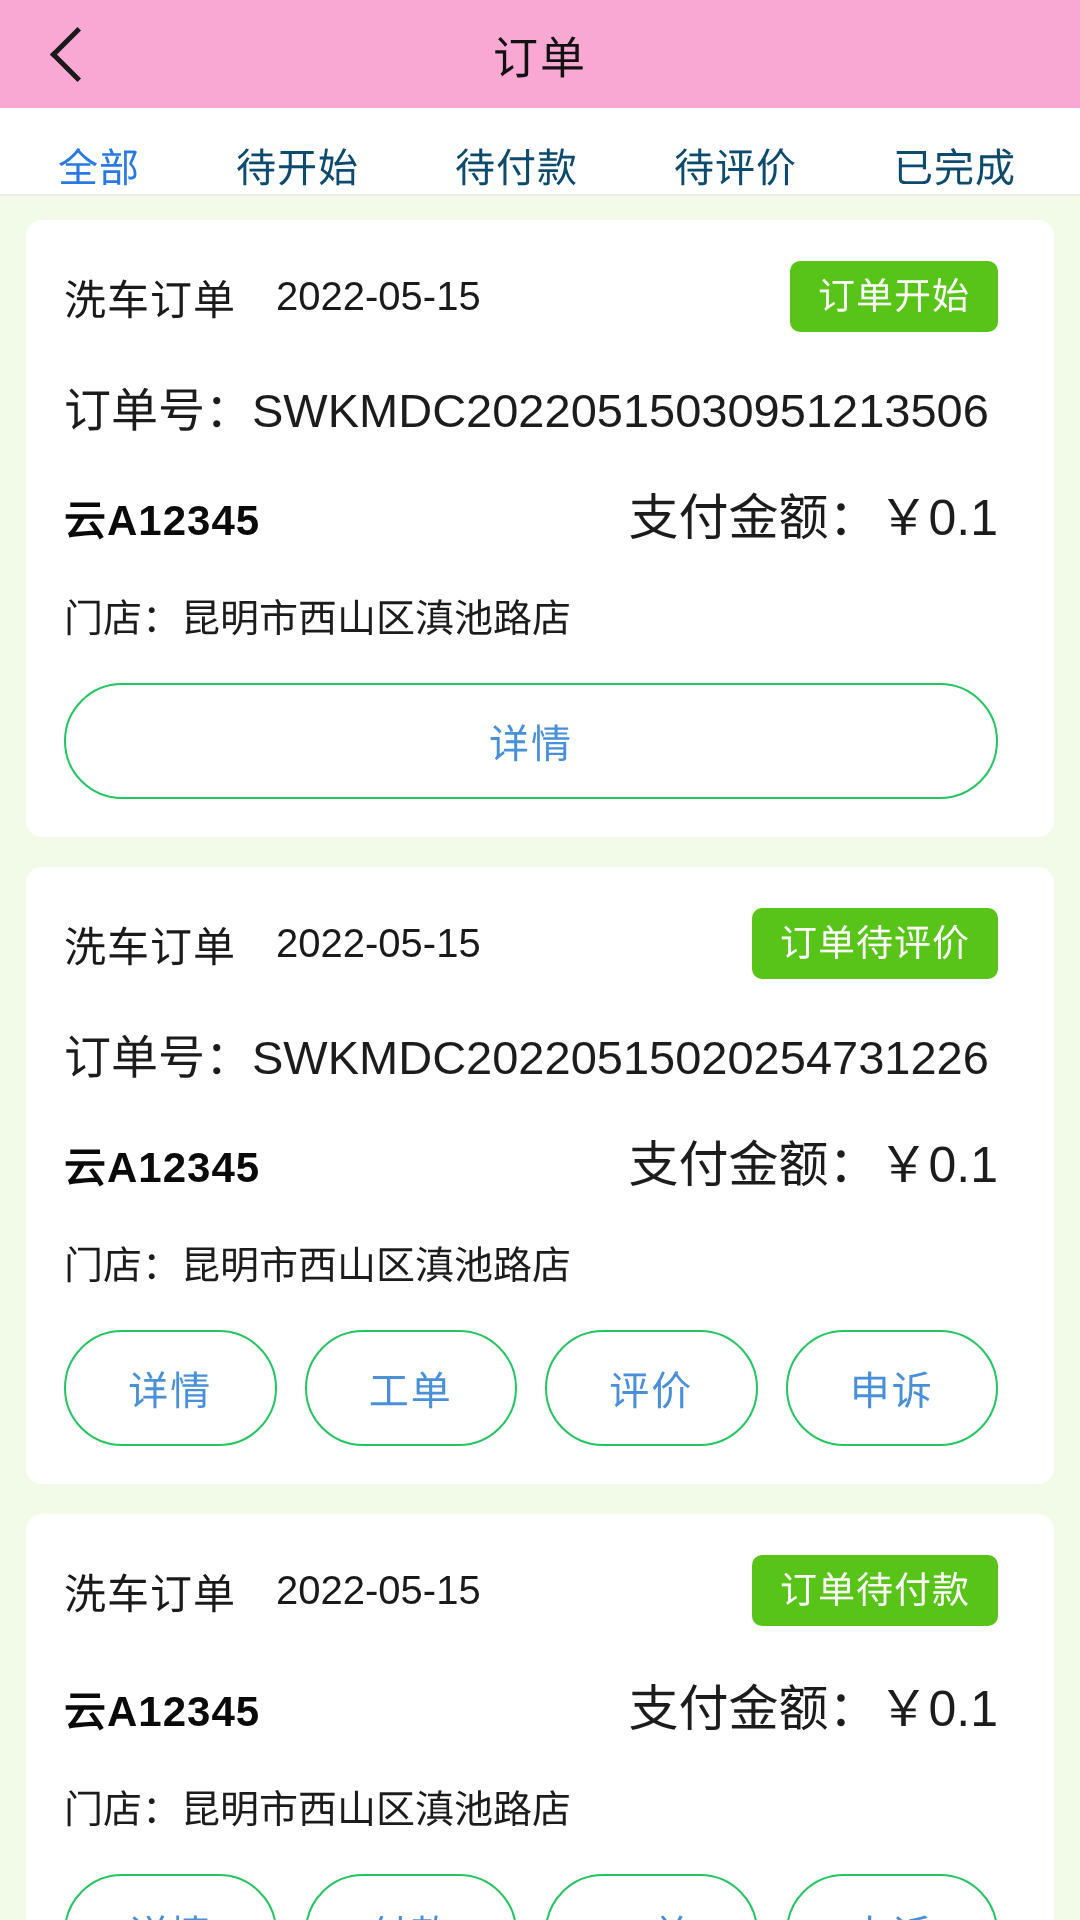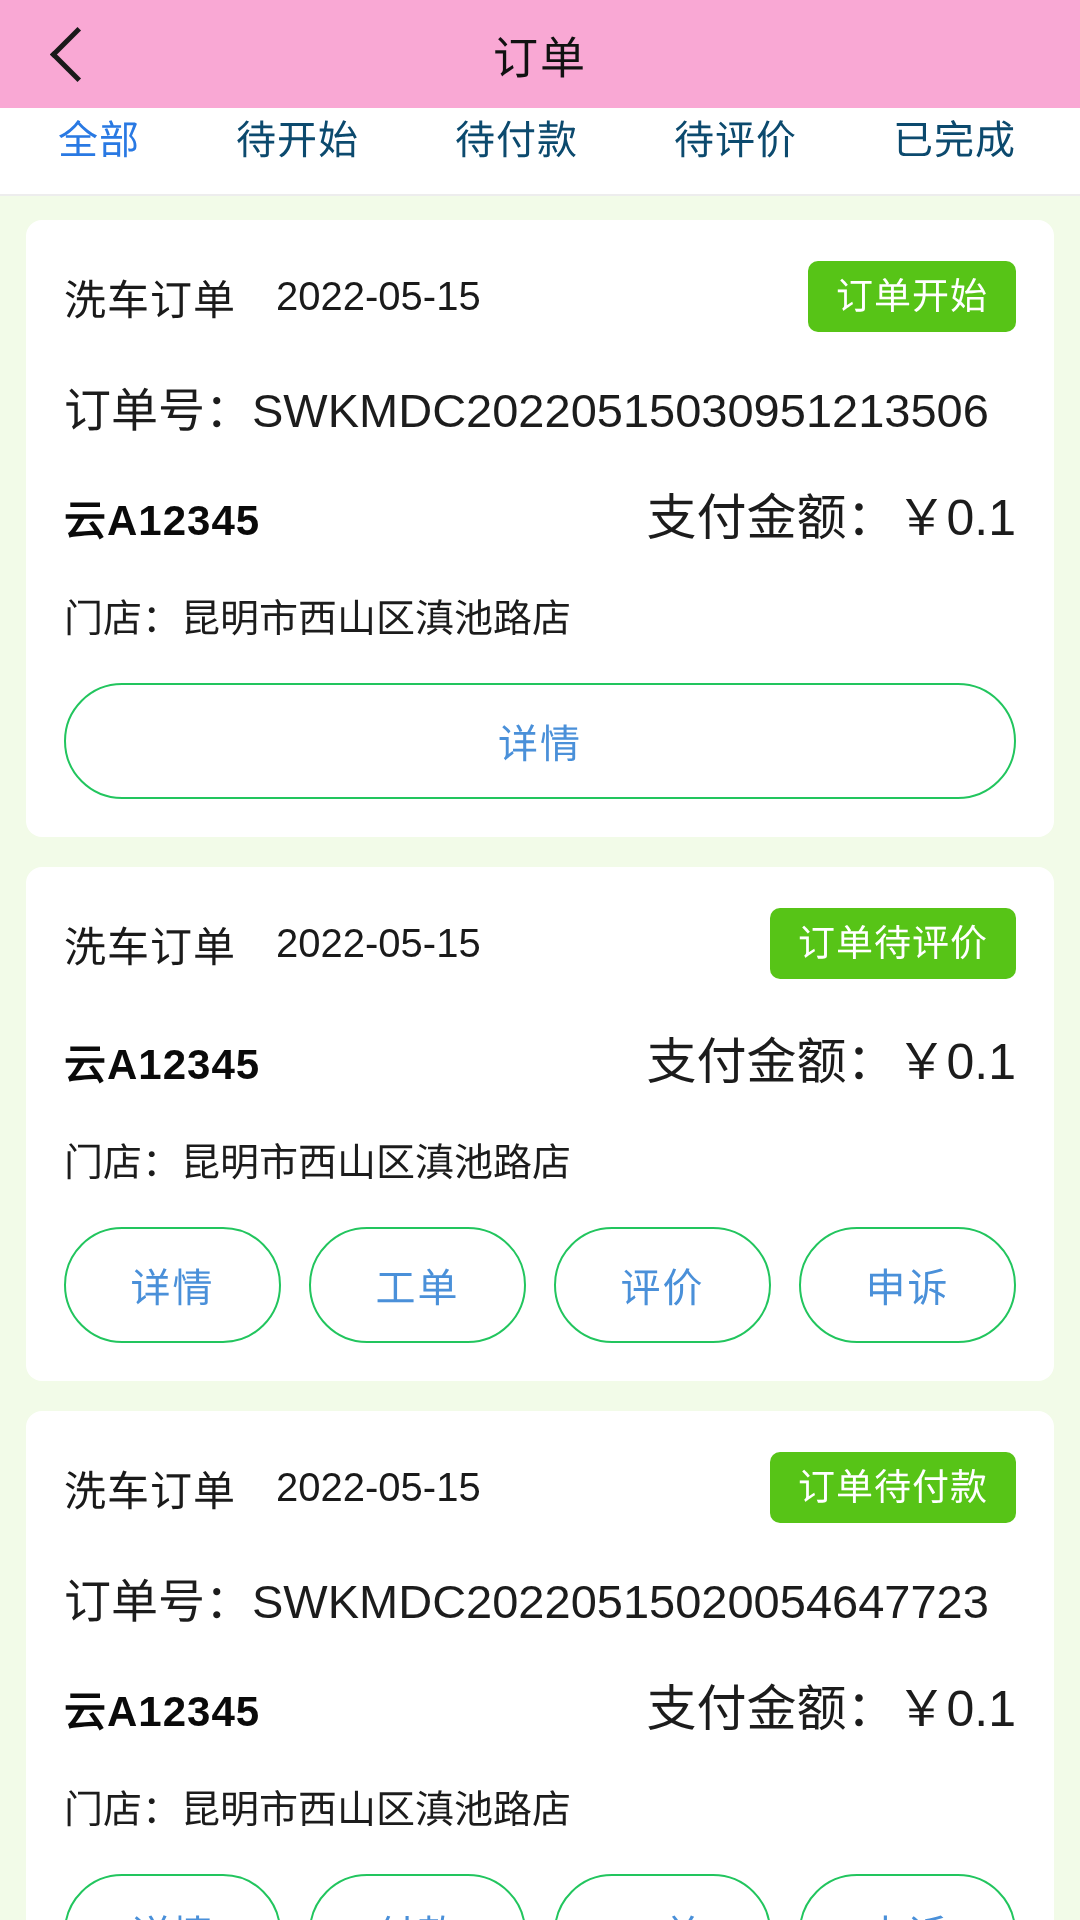--- a/index.html
+++ b/index.html
@@ -50,21 +50,21 @@
     color: #111111;
     letter-spacing: 2px;
     font-weight: 400;
   }
 
   
   .tabs {
     height: 88px;
     background: #ffffff;
     display: flex;
-    align-items: flex-start;
+    align-items: flex-end;
     justify-content: space-around;
     padding: 0 16px 0 10px;
     box-sizing: border-box;
     border-bottom: 2px solid #ededed;
   }
   .tab {
     font-size: 40px;
     color: #0c4a6e;
     letter-spacing: 1px;
     cursor: pointer;
@@ -76,21 +76,21 @@
   }
 
   
   .order-list {
     padding: 24px 26px 0 26px;
     box-sizing: border-box;
   }
   .order-card {
     background: #ffffff;
     border-radius: 16px;
-    padding: 34px 38px 38px 38px;
+    padding: 34px 56px 38px 38px;
     box-sizing: border-box;
     margin-bottom: 30px;
   }
 
   .card-head {
     display: flex;
     align-items: center;
     height: 84px;
   }
   .order-type {
@@ -216,40 +216,40 @@
       <button class="btn-outline">详情</button>
     </div>
   </div>
 
   <div class="order-card">
     <div class="card-head">
       <div class="order-type">洗车订单</div>
       <div class="order-date">2022-05-15</div>
       <div class="status-badge">订单待评价</div>
     </div>
+    <div class="order-no">订单号：SWKMDC20220515020254731226</div>
     <div class="plate-row">
       <div class="plate">云A12345</div>
       <div class="pay-amount">支付金额：￥0.1</div>
     </div>
     <div class="store-row">门店：昆明市西山区滇池路店</div>
     <div class="actions-row">
       <button class="btn-outline">详情</button>
       <button class="btn-outline">工单</button>
       <button class="btn-outline">评价</button>
       <button class="btn-outline">申诉</button>
     </div>
   </div>
 
   <div class="order-card">
     <div class="card-head">
       <div class="order-type">洗车订单</div>
       <div class="order-date">2022-05-15</div>
       <div class="status-badge">订单待付款</div>
     </div>
-    <div class="order-no">订单号：SWKMDC20220515020054647723</div>
     <div class="plate-row">
       <div class="plate">云A12345</div>
       <div class="pay-amount">支付金额：￥0.1</div>
     </div>
     <div class="store-row">门店：昆明市西山区滇池路店</div>
     <div class="actions-row">
       <button class="btn-outline">详情</button>
       <button class="btn-outline">付款</button>
       <button class="btn-outline">工单</button>
       <button class="btn-outline">申诉</button>

